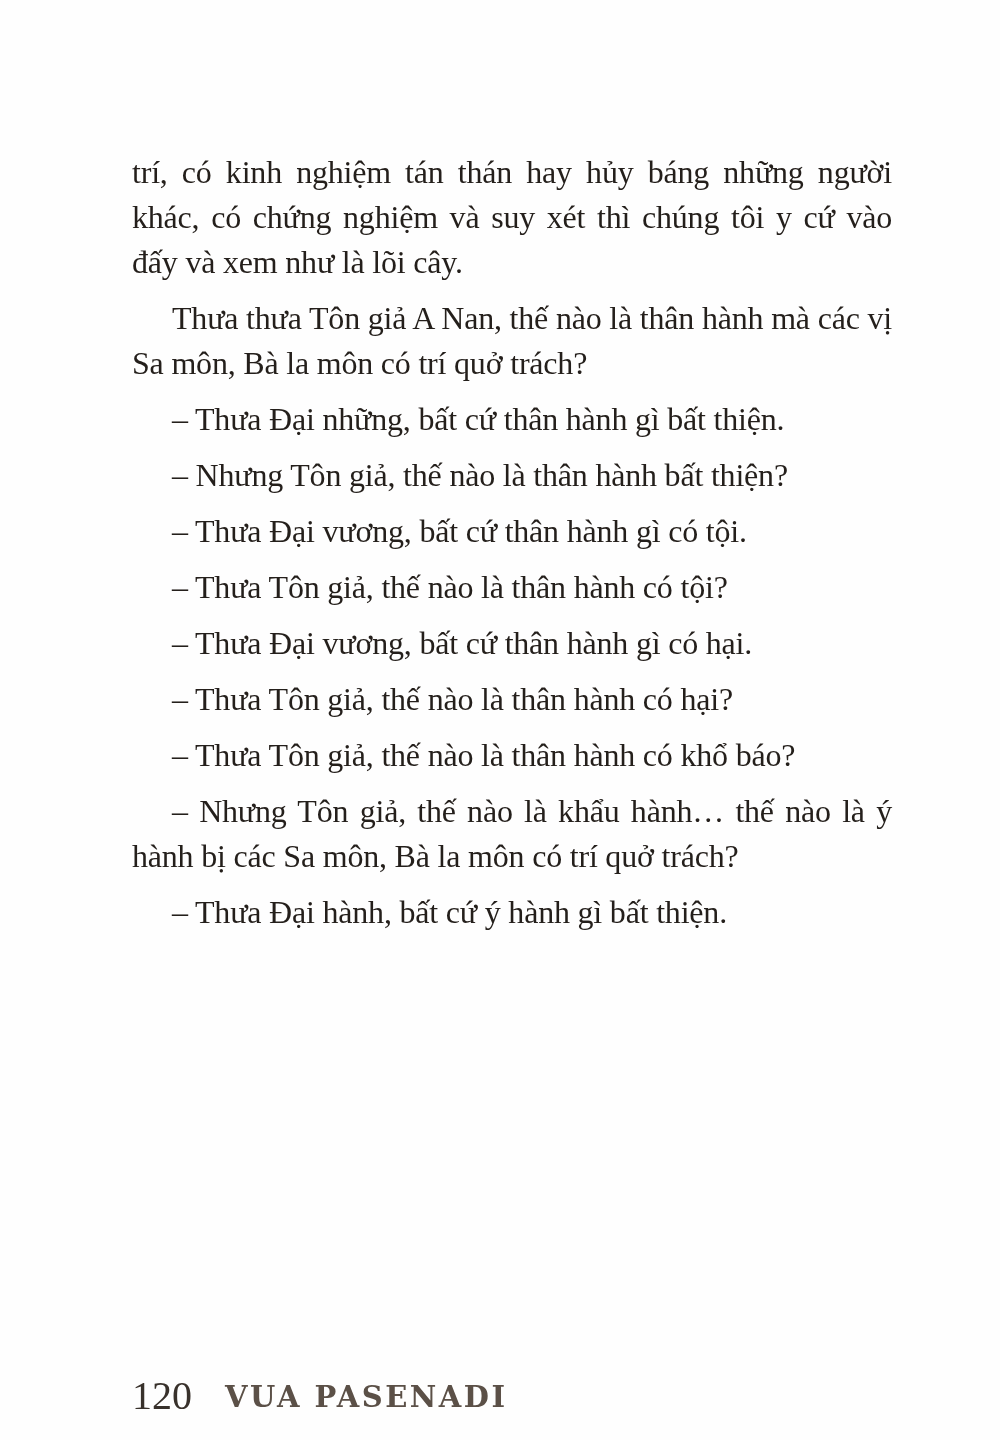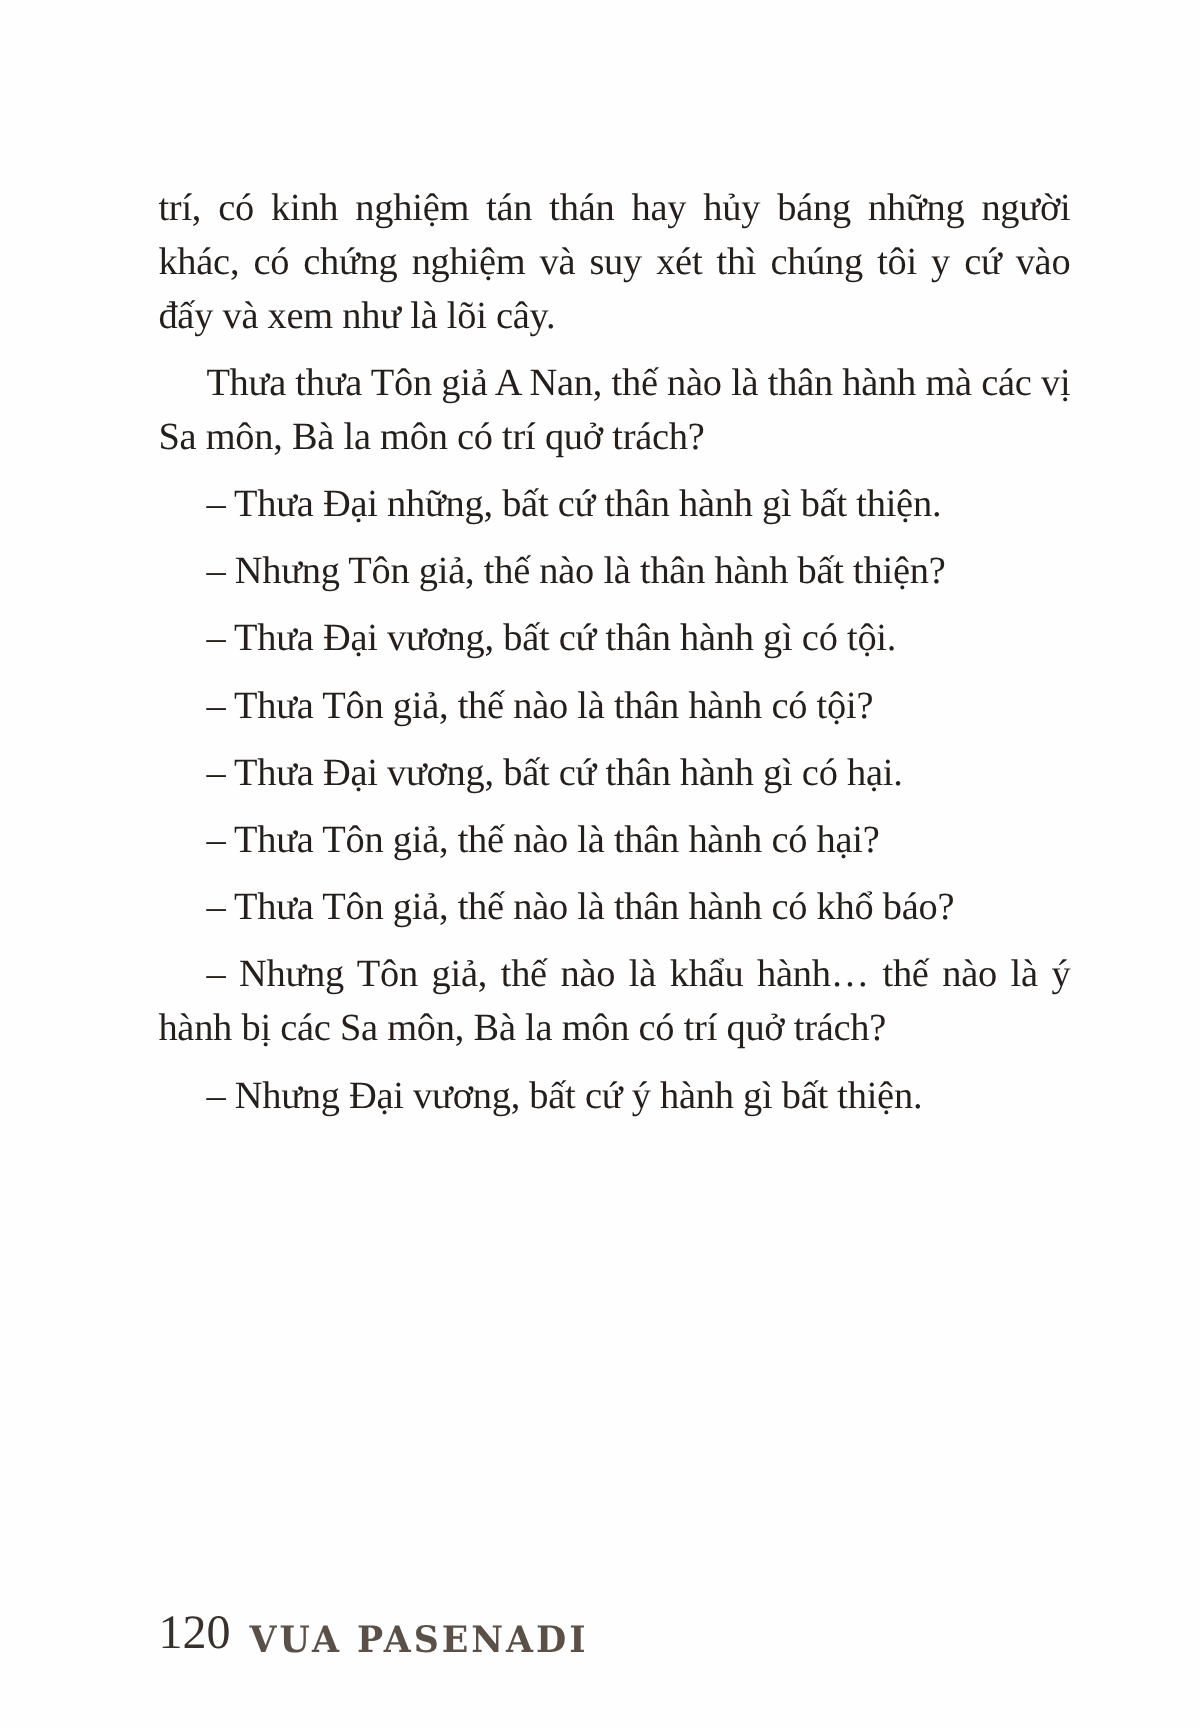--- a/index.html
+++ b/index.html
@@ -30,24 +30,24 @@
     text-align: justify;
     text-indent: 40px;
     letter-spacing: -0.2px;
   }
   .text-block p.noindent {
     text-indent: 0;
   }
   .page-footer {
     position: absolute;
     left: 132px;
-    top: 1336px;
+    top: 1372px;
     display: flex;
-    align-items: flex-end;
-    gap: 16px;
+    align-items: center;
+    gap: 33px;
   }
   .pagenum {
     font-size: 40px;
     color: #38312b;
     font-family: "Liberation Serif", "DejaVu Serif", serif;
   }
   .brand {
     font-size: 29px;
     color: #5b5047;
     letter-spacing: 2.5px;
@@ -65,21 +65,21 @@
     <p class="noindent">trí, có kinh nghiệm tán thán hay hủy báng những người khác, có chứng nghiệm và suy xét thì chúng tôi y cứ vào đấy và xem như là lõi cây.</p>
     <p>Thưa thưa Tôn giả A Nan, thế nào là thân hành mà các vị Sa môn, Bà la môn có trí quở trách?</p>
     <p>– Thưa Đại những, bất cứ thân hành gì bất thiện.</p>
     <p>– Nhưng Tôn giả, thế nào là thân hành bất thiện?</p>
     <p>– Thưa Đại vương, bất cứ thân hành gì có tội.</p>
     <p>– Thưa Tôn giả, thế nào là thân hành có tội?</p>
     <p>– Thưa Đại vương, bất cứ thân hành gì có hại.</p>
     <p>– Thưa Tôn giả, thế nào là thân hành có hại?</p>
     <p>– Thưa Tôn giả, thế nào là thân hành có khổ báo?</p>
     <p>– Nhưng Tôn giả, thế nào là khẩu hành… thế nào là ý hành bị các Sa môn, Bà la môn có trí quở trách?</p>
-    <p>– Nhưng Đại vương, bất cứ ý hành gì bất thiện.</p>
+    <p>– Thưa Đại hành, bất cứ ý hành gì bất thiện.</p>
   </main>
 
   <footer class="page-footer">
     <span class="pagenum">120</span>
     <span class="brand">VUA PASENADI</span>
   </footer>
 
 </div>
 
 </body></html>

